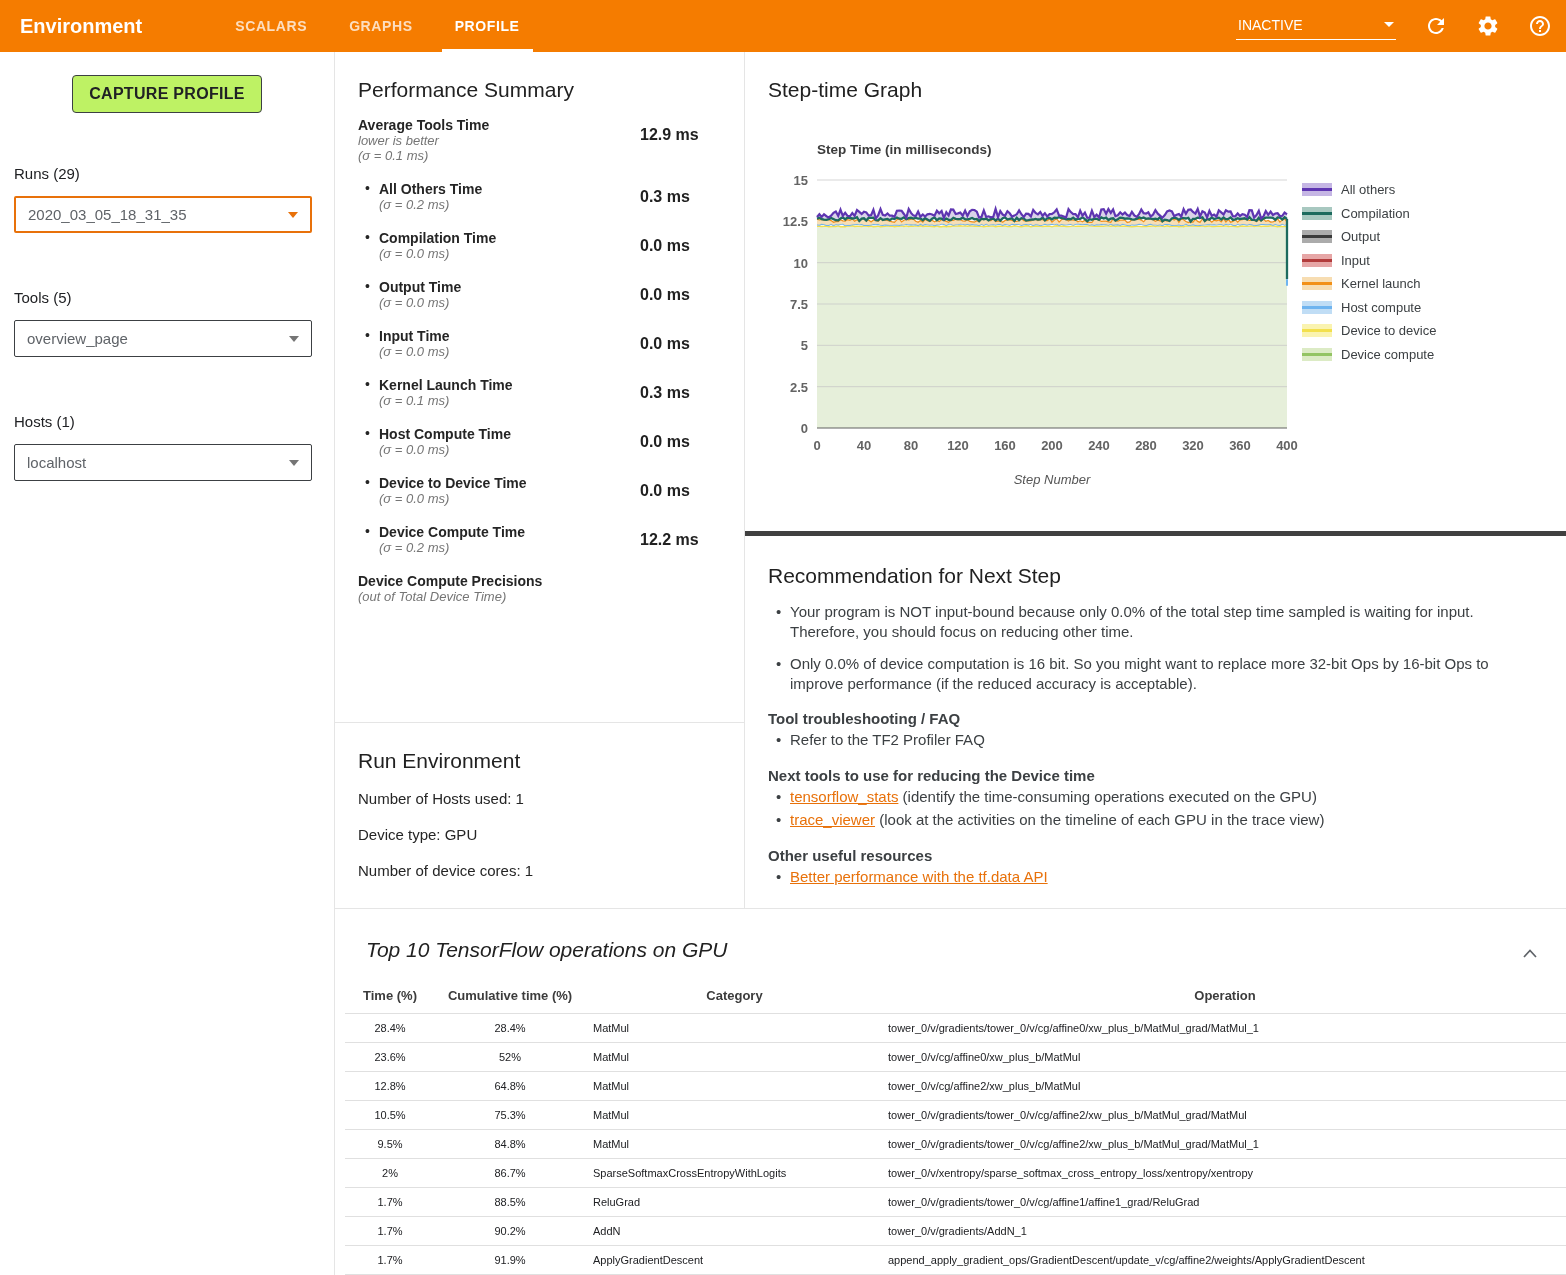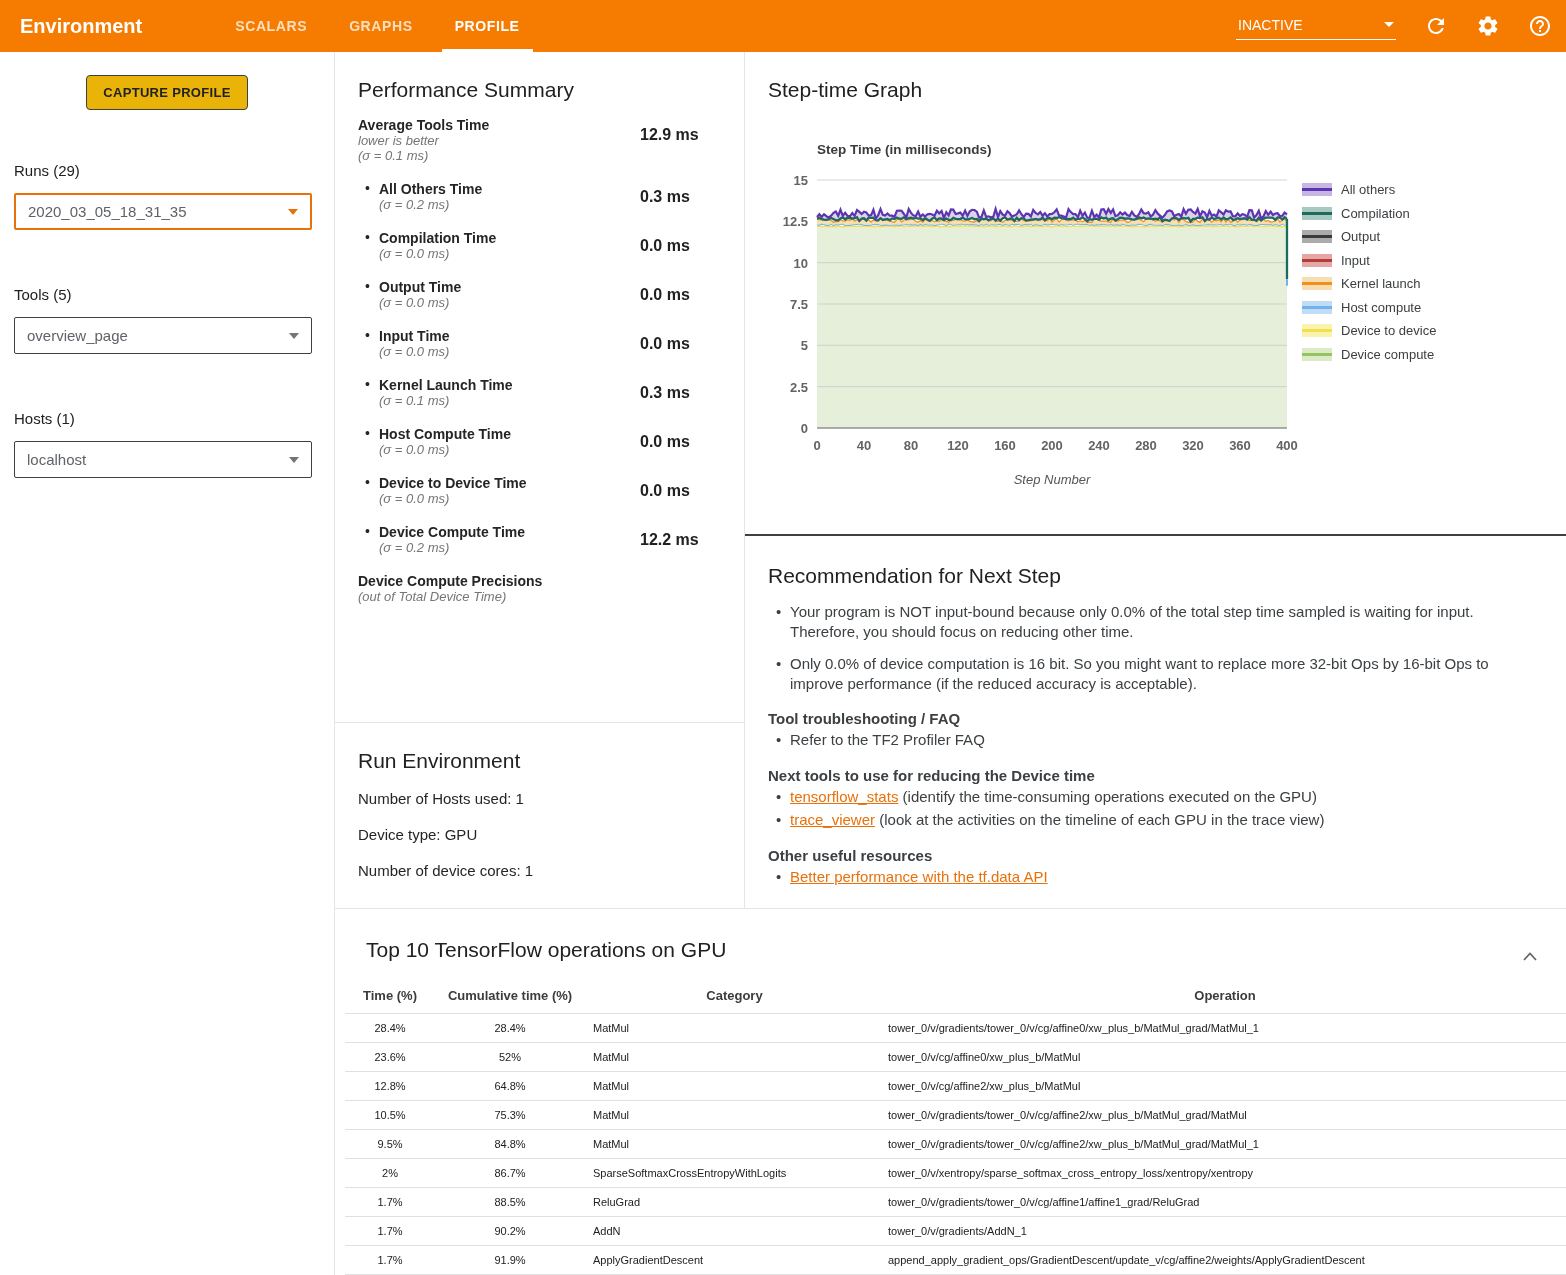--- a/index.html
+++ b/index.html
@@ -23,37 +23,37 @@
   
   .content { display:flex; height:1223px; }
   .sidebar { width:335px; border-right:1px solid #e5e5e5; padding-top:23px; flex:none; }
   .main { flex:1; display:flex; flex-direction:column; min-width:0; }
   .top-row { height:856px; display:flex; flex:none; }
   .left-col { width:410px; flex:none; border-right:1px solid #e5e5e5; display:flex; flex-direction:column; }
   .right-col { flex:1; min-width:0; display:flex; flex-direction:column; }
   .bottom-row { flex:1; border-top:1px solid #e5e5e5; overflow:hidden; }
 
   
-  .capture-btn { display:block; margin:0 auto; padding:9px 16px; background:#eab308;
-    border:1px solid #3c4043; border-radius:4px; font-size:13px; font-weight:bold;
+  .capture-btn { display:block; margin:0 auto; padding:9px 16px; background:#bef264;
+    border:1px solid #3c4043; border-radius:4px; font-size:16px; font-weight:bold;
     letter-spacing:.3px; color:#202124; cursor:pointer; font-family:inherit; }
   .side-label { font-size:15px; color:#202124; margin:56px 0 0 14px; }
   .side-label.first { margin-top:52px; }
   .dd { margin:14px 0 0 14px; width:298px; height:37px; border:1px solid #3c4043; border-radius:2px;
     display:flex; align-items:center; justify-content:space-between; padding:0 12px; cursor:pointer; }
   .dd.accent { border:2px solid #e8710a; }
   .dd-text { font-size:15px; color:#5f6368; }
   .caret-g { width:0;height:0;border-left:5px solid transparent;border-right:5px solid transparent;border-top:6px solid #757575; }
   .caret-o { border-top-color:#e8710a; }
 
   
   h2.sec { font-size:21px; font-weight:normal; color:#212121; }
   .perf-card { height:671px; border-bottom:1px solid #e5e5e5; padding:26px 0 0 23px; }
   .runenv-card { padding:26px 0 0 23px; }
-  .graph-card { height:484px; border-bottom:2px solid #404040; padding:26px 0 0 23px; }
+  .graph-card { height:484px; border-bottom:5px solid #404040; padding:26px 0 0 23px; }
   .rec-card { padding:28px 0 0 23px; }
 
   
   .avg-block { position:relative; margin-top:15px; width:360px; }
   .p-label { font-size:14px; font-weight:bold; color:#252525; }
   .p-italic { font-size:13px; font-style:italic; color:#757575; line-height:15px; }
   .p-value { position:absolute; left:282px; top:9px; font-size:16px; font-weight:bold; color:#212121; }
   .pitem { position:relative; margin-top:18px; width:360px; padding-left:21px; }
   .pitem::before { content:"•"; position:absolute; left:7px; top:-1px; font-size:14px; color:#252525; }
   .pitem .p-value { top:7px; }
@@ -79,21 +79,21 @@
   .rec-card ul { list-style:none; margin-top:14px; }
   .rec-card li { position:relative; padding-left:22px; font-size:15px; line-height:19.5px;
     color:#3c4043; margin-bottom:13px; max-width:775px; }
   .rec-card li::before { content:"•"; position:absolute; left:8px; }
   .rec-sub { font-size:15px; font-weight:bold; color:#3c4043; margin-top:17px; }
   ul.tight { margin-top:3px; }
   ul.tight li { margin-bottom:4px; }
   .lnk { color:#e8710a; text-decoration:underline; cursor:pointer; }
 
   
-  .ops-head { display:flex; align-items:flex-end; padding:29px 28px 0 31px; }
+  .ops-head { display:flex; align-items:center; padding:29px 28px 0 31px;font-style:italic; }
   .ops-head h2 { flex:1; }
   .collapse-btn { margin-top:6px; cursor:pointer; }
   table.ops { border-collapse:collapse; width:1221px; margin:20px 0 0 10px; table-layout:fixed; }
   .ops th { font-size:13px; font-weight:bold; color:#3c3c3c; padding:6px 4px 10px 4px; }
   .ops td { font-size:11px; color:#202124; padding:0 4px; height:29px; border-top:1px solid #e0e0e0; }
   .ops tr:last-child td { border-bottom:1px solid #e0e0e0; }
   .c0 { width:90px; text-align:center; }
   .c1 { width:150px; text-align:center; }
   .c2 { width:295px; text-align:left; padding-left:8px !important; }
   .c3 { text-align:left; padding-left:8px !important; }

